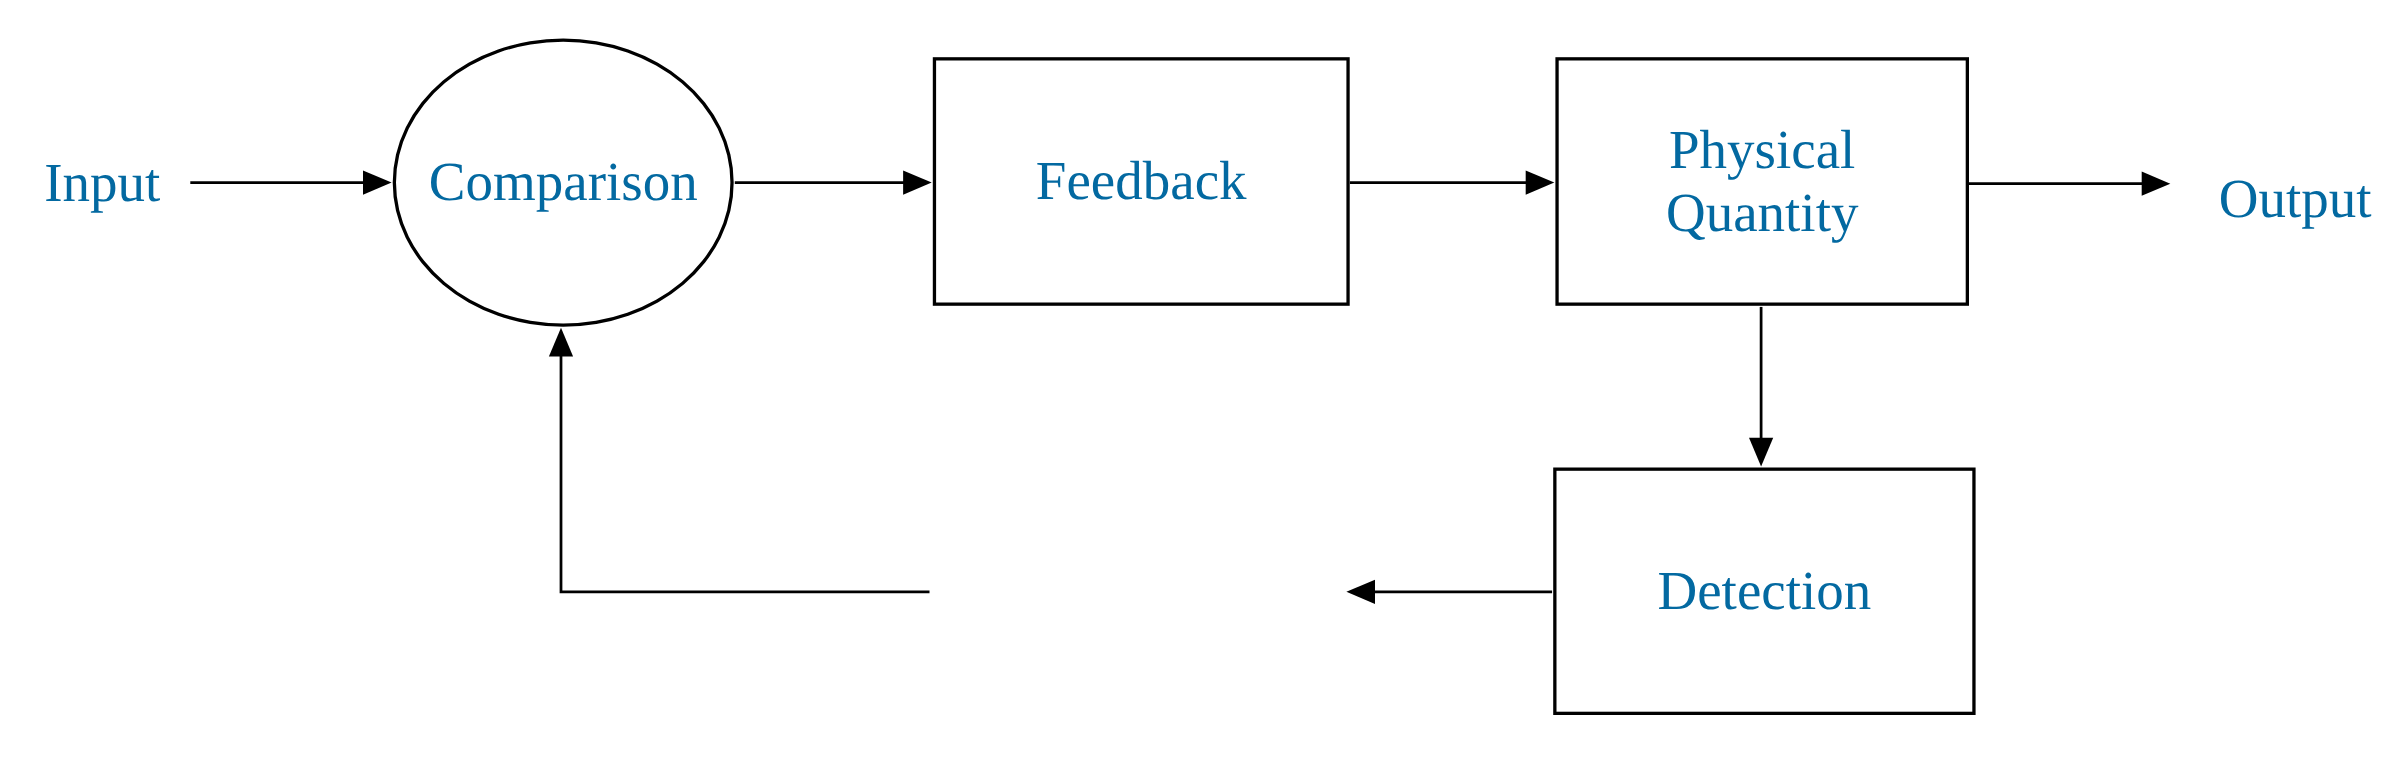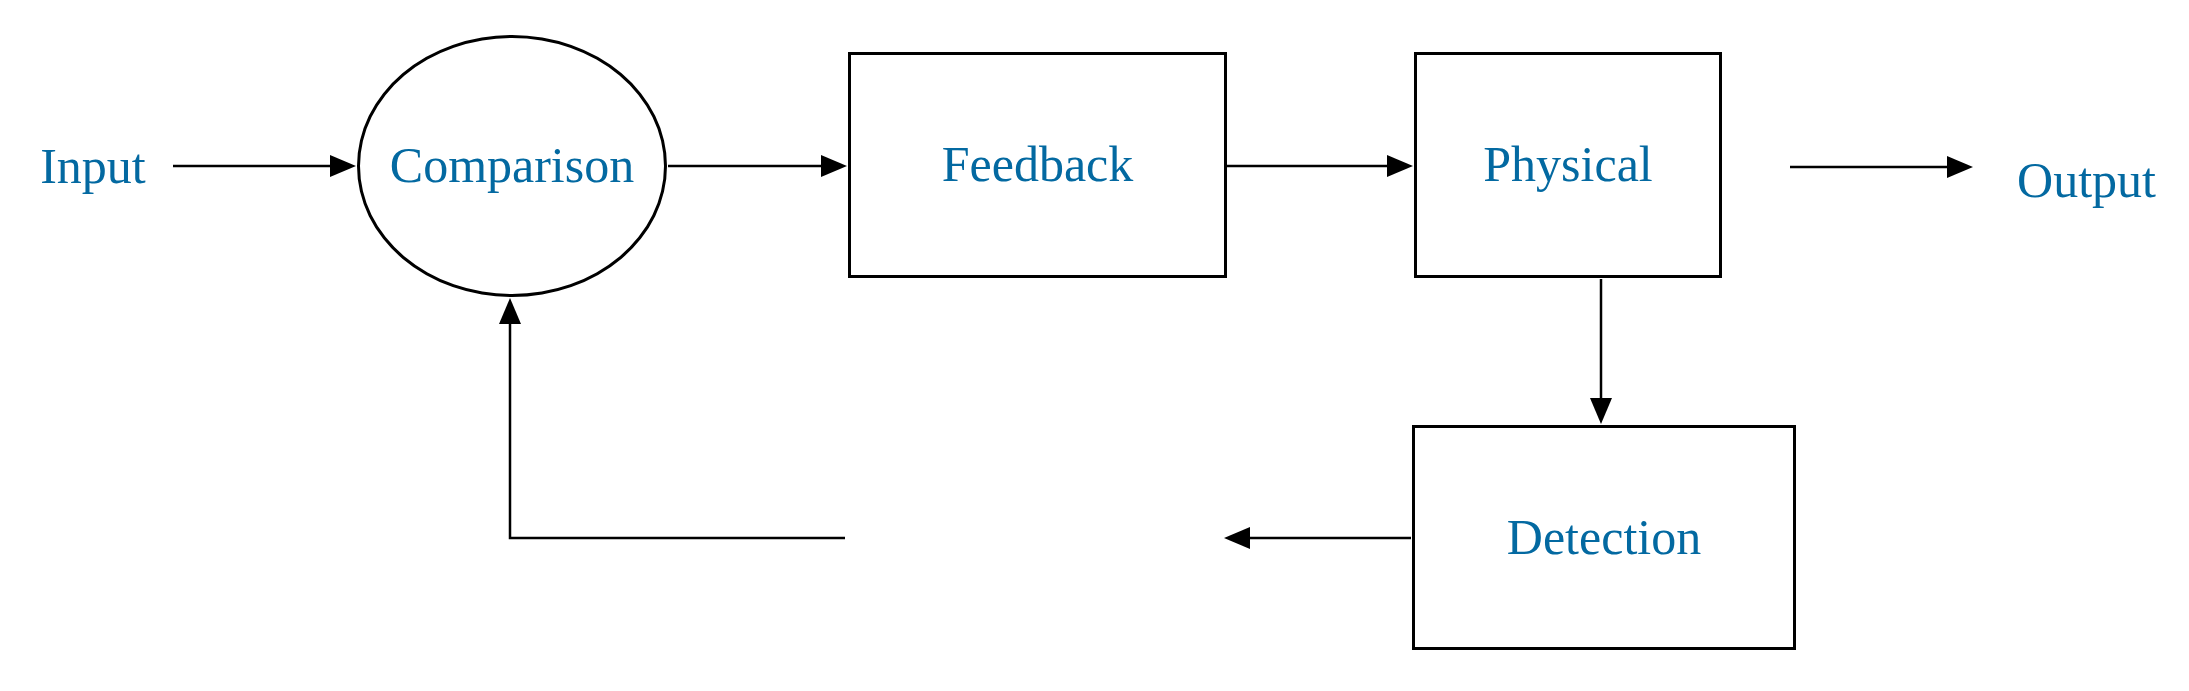--- a/index.html
+++ b/index.html
@@ -92,23 +92,24 @@
   <div class="terminal-label" style="left:2004px; top:153px; width:165px;">Output</div>
 
   <div class="node node-ellipse" style="left:357px; top:35px; width:310px; height:262px;">
     <span>Comparison</span>
   </div>
 
   <div class="node" style="left:848px; top:52px; width:379px; height:226px;">
     <span>Feedback</span>
   </div>
 
-  <div class="node" style="left:1414px; top:52px; width:308px; height:226px;">
+  <div class="node" style="left:1414px; top:52px; width:376px; height:226px;">
     <div class="multiline">
       <span>Physical</span>
+      <span>Quantity</span>
     </div>
   </div>
 
   <div class="node" style="left:1412px; top:425px; width:384px; height:225px;text-align:center;">
     <span>Detection</span>
   </div>
 
 
 </div>
 

